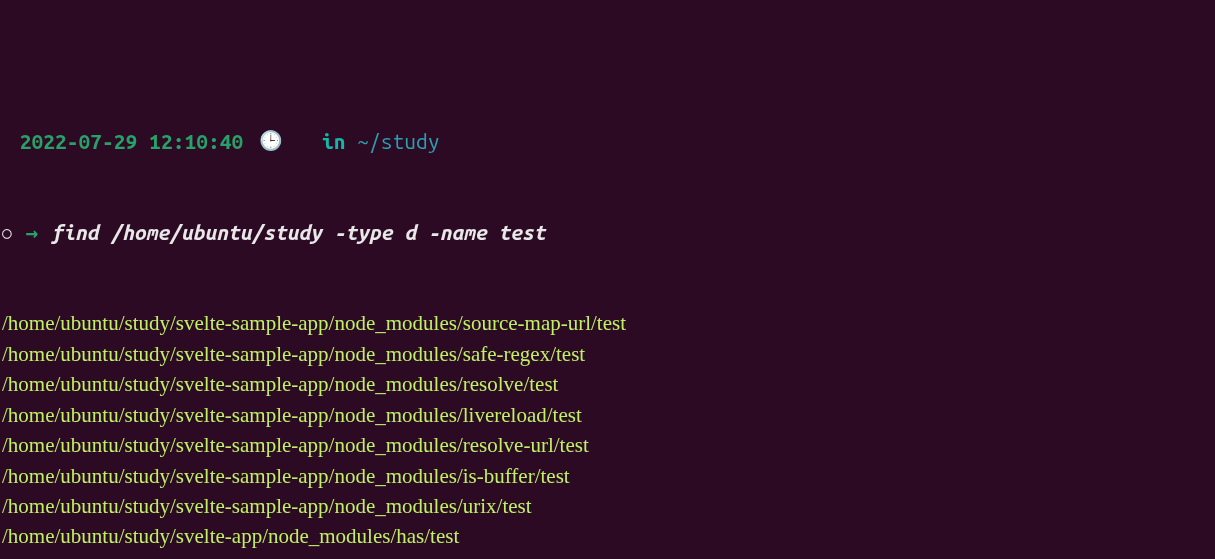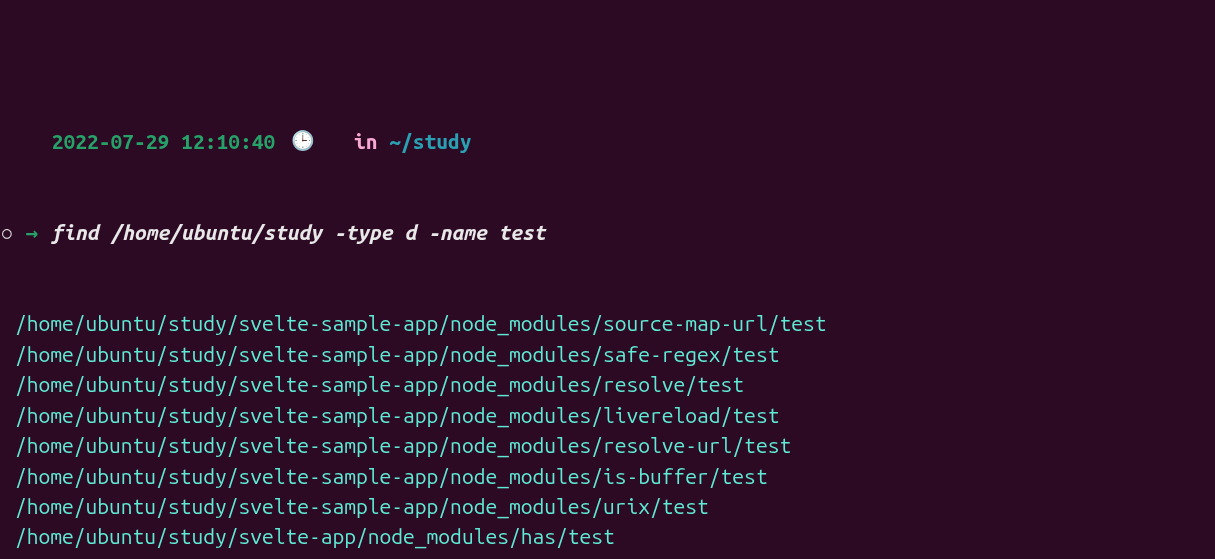--- a/index.html
+++ b/index.html
@@ -16,41 +16,40 @@
       padding: 4px 0;
       width: 1215px;
       height: 559px;
       overflow: hidden;
       white-space: pre;
     }
     .prompt-line {
       display: flex;
       align-items: center;
       flex-wrap: nowrap;
-      margin-left: 32px;
     }
     .timestamp {
       color: #26a269;
       font-weight: bold;
       padding-left: 8px;
     }
     .clock-icon {
       margin: 0 4px;
       font-size: 19px;
     }
     .hostname {
       color: #a347ba;
     }
     .in-word {
-      color: #f9a8d4;
+      color: #14b8a6;
       font-weight: bold;
     }
     .path {
       color: #2aa1b3;
-      font-weight: bold;
+      font-weight: normal;
     }
     .cmd-line {
       display: flex;
       align-items: center;
     }
     .circle {
       color: #e8e8e8;
       font-size: 16px;
       padding-left: 2px;
     }
@@ -58,22 +57,23 @@
       color: #26a269;
       font-weight: bold;
       margin: 0 2px;
     }
     .command {
       color: #e8e8e8;
       font-weight: bold;
       font-style: italic;
     }
     .output-line {
-      color: #5eead4;
-      padding-left: 15px;
+      color: #bef264;
+      padding-left: 2px;
+      font-family: Liberation Serif, serif;
     }
     #output-container {
       padding-left: 0;
     }
   </style>
 </head>
 <body>
 
 
 

